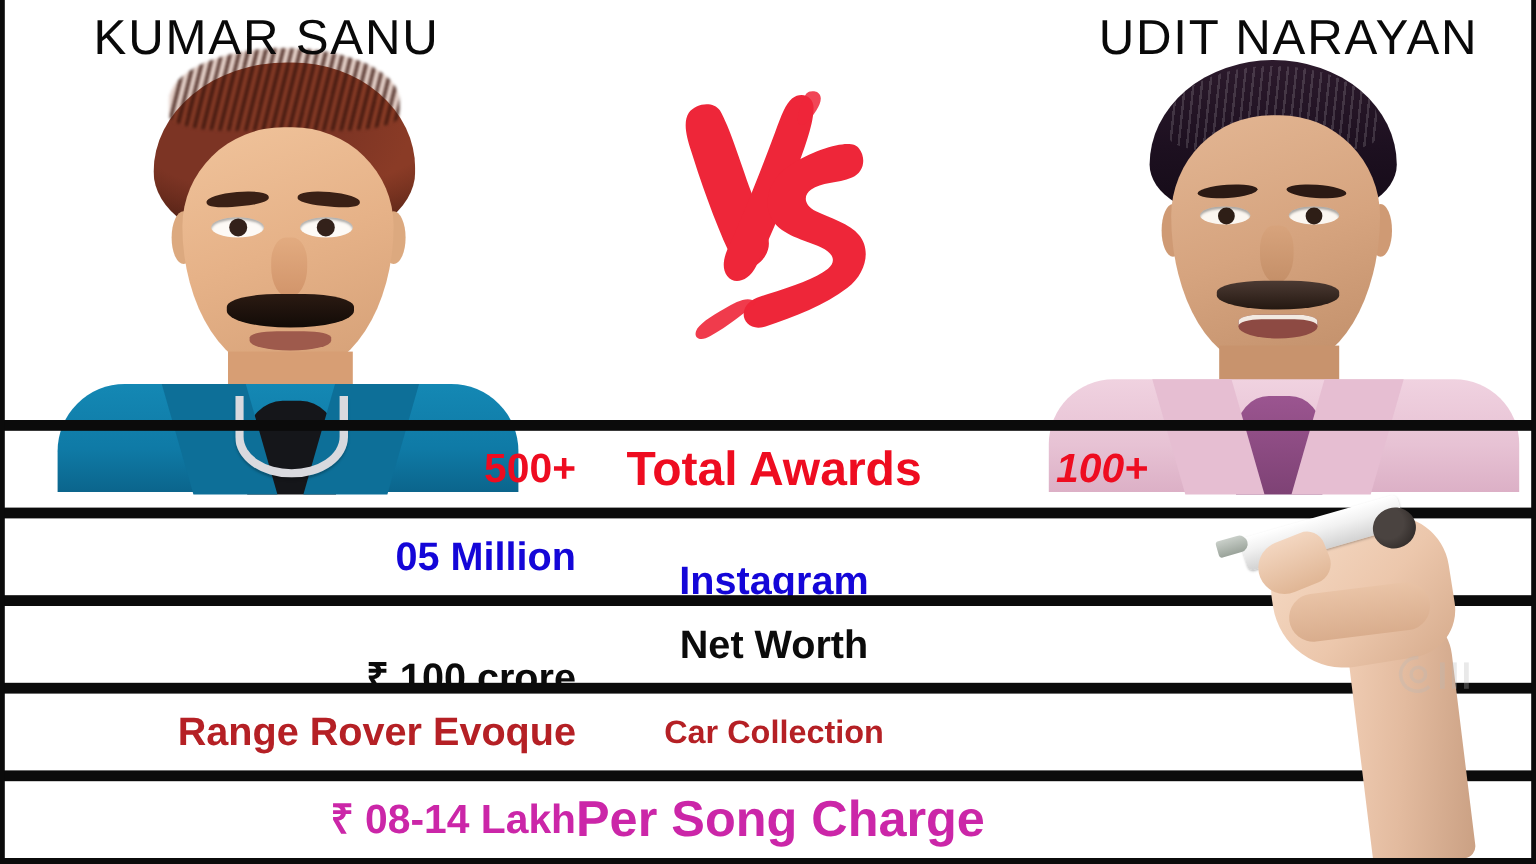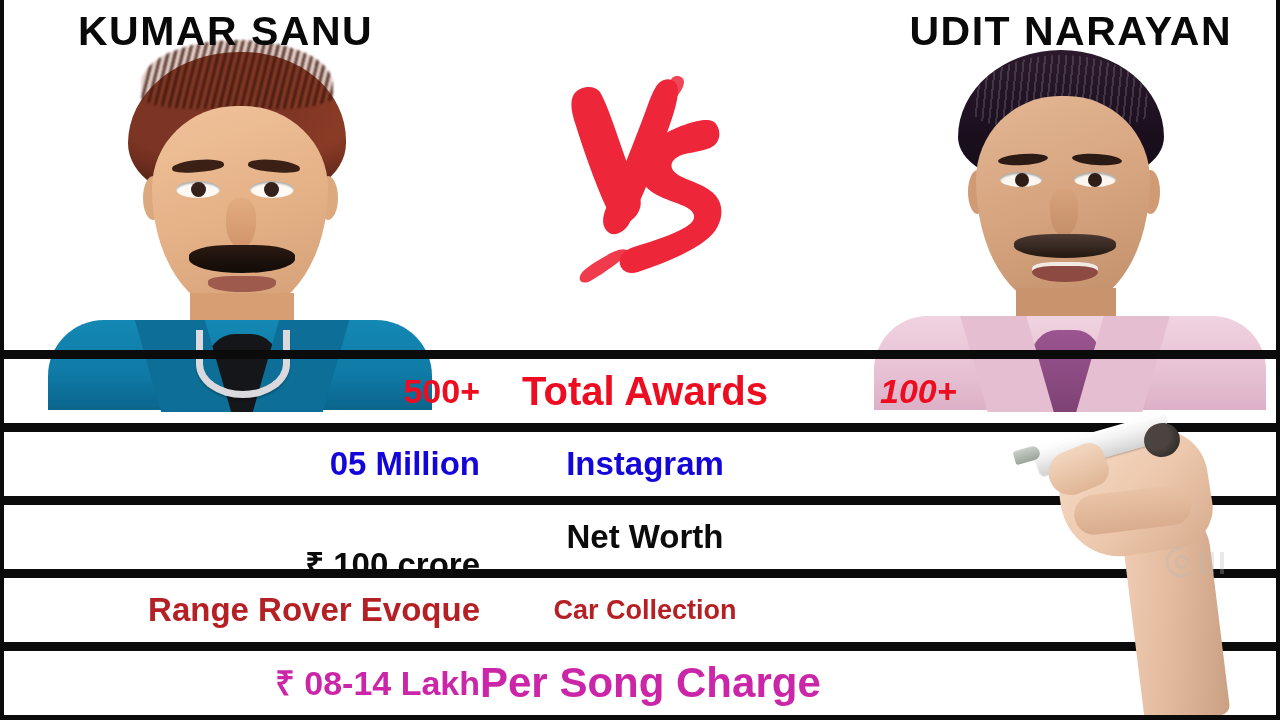--- a/index.html
+++ b/index.html
@@ -20,21 +20,21 @@
   .edge-left { left:0; }
   .edge-right { right:0; }
   .edge-bottom {
     position:absolute; left:0; bottom:0; width:1280px; height:5px;
     background:#0b0b0b; z-index:40;
   }
 
   
   .name {
     position:absolute; top:8px;
-    font-weight:700; font-size:41px; letter-spacing:1.5px;
+    font-weight:400; font-size:41px; letter-spacing:1.5px;
     color:#090909; white-space:nowrap; z-index:30;
     font-family:"Liberation Sans", sans-serif;
   }
   .name-left  { left:78px; }
   .name-right { right:48px; }
 
   
   .portrait { position:absolute; top:48px; z-index:12; }
   .portrait-left  { left:30px;  width:420px; height:305px; }
   .portrait-right { right:10px; width:400px; height:305px; }
@@ -281,21 +281,21 @@
     <div class="rowline" style="top:0px"></div>
     <div class="row" style="top:9px">
       <div class="cell cell-left" style="font-size: 34px; color: rgb(238, 12, 32);">500+</div>
       <div class="cell cell-mid" style="font-size: 40px; color: rgb(238, 12, 32);">Total Awards</div>
       <div class="cell cell-right" style="font-size: 34px; color: rgb(238, 12, 32);">100+</div>
     </div>
 
     <div class="rowline" style="top:73px"></div>
     <div class="row" style="top:82px">
       <div class="cell cell-left" style="font-size: 33px; color: rgb(20, 6, 216);">05 Million</div>
-      <div class="cell cell-mid" style="font-size: 33px; color: rgb(20, 6, 216);">Instagram</div>
+      <div class="cell cell-mid" style="font-size: 33px; color: rgb(20, 6, 216); margin-top: 20px;">Instagram</div>
       <div class="cell cell-right" style="font-size: 33px; color: rgb(20, 6, 216);"></div>
     </div>
 
     <div class="rowline" style="top:146px"></div>
     <div class="row" style="top:155px">
       <div class="cell cell-left" style="font-size: 33px; color: rgb(11, 11, 11); margin-top: 28px;">₹ 100 crore</div>
       <div class="cell cell-mid" style="font-size: 33px; color: rgb(11, 11, 11);">Net Worth</div>
       <div class="cell cell-right" style="font-size: 33px; color: rgb(11, 11, 11);"></div>
     </div>
 

